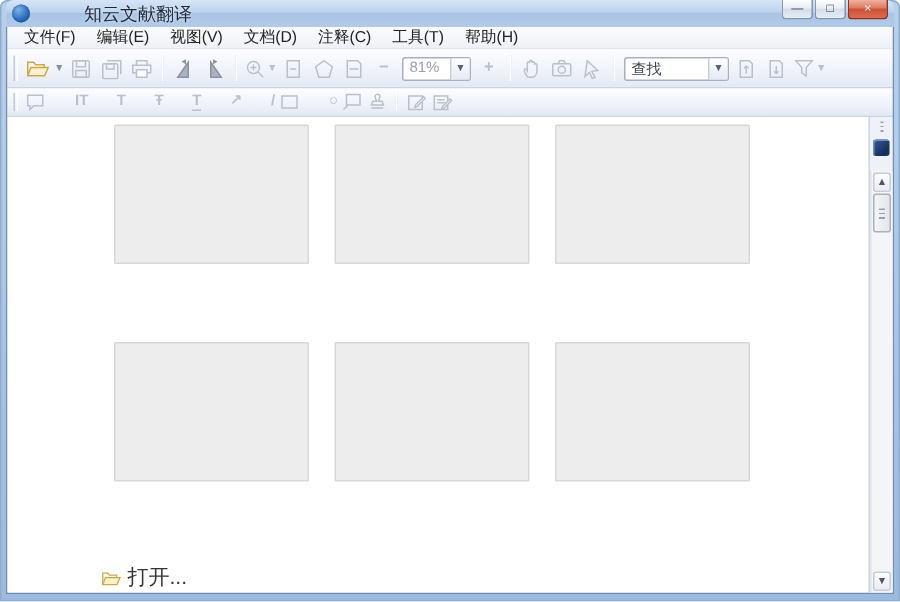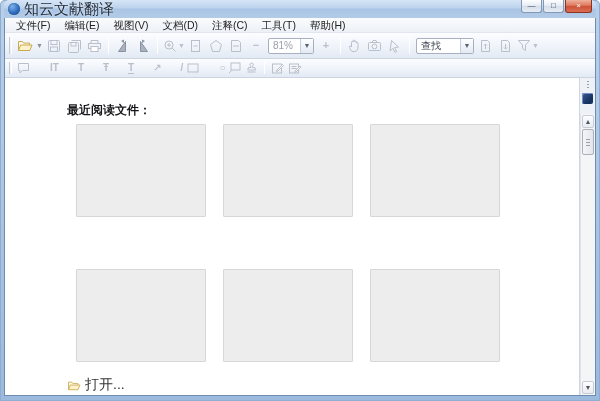--- a/index.html
+++ b/index.html
@@ -16,21 +16,21 @@
   .titlebar {
     height:18px; display:flex; align-items:center; flex-shrink:0;
     background:linear-gradient(180deg,#d5e5f6 0%,#bcd2ec 45%,#a9c4e5 50%,#b3cbe8 100%);
     border-radius:5px 5px 0 0; padding-left:2px; position:relative;
   }
   .app-icon {
     width:12px; height:12px; border-radius:50%;
     background:radial-gradient(circle at 35% 30%,#7fb2e8 0%,#2f6fc0 55%,#174a8d 100%);
     box-shadow:inset 0 0 1px #0d3668; margin:0 4px 0 2px; flex-shrink:0;
   }
-  .title-text { font-size:15px; color:#1c2533; text-shadow:0 0 2px #e9f3fc; }
+  .title-text { font-size:12px; color:#1c2533; text-shadow:0 0 2px #e9f3fc;margin-left:32px; }
   .winbtns { position:absolute; top:0; right:4px; display:flex; gap:1px; }
   .wbtn {
     width:21px; height:13px; font-size:8px; line-height:11px; text-align:center;
     color:#2e3b4e; border:1px solid #8498b3; border-top:none;
     border-radius:0 0 3px 3px; cursor:default;
     background:linear-gradient(180deg,#fdfeff 0%,#e8eef5 45%,#d4dde9 50%,#e6edf5 100%);
   }
   .wbtn.close {
     width:27px; color:#fff; border-color:#90321f;
     background:linear-gradient(180deg,#f0b19c 0%,#dd7a5f 45%,#cc5036 50%,#d86e52 100%);
@@ -70,21 +70,21 @@
   svg.icn { display:block; }
   
   .combo {
     display:flex; align-items:center; height:16px; background:#fff;
     border:1px solid #a6b0c0; border-radius:2px; font-size:10px; margin:0 2px;
   }
   .combo .val { padding:0 4px; flex:1; white-space:nowrap; }
   .combo .drop { width:13px; height:100%; display:flex; align-items:center; justify-content:center;
     border-left:1px solid #c7cedb; background:linear-gradient(180deg,#fdfeff,#e4eaf3); }
   .combo.zoom { width:46px; color:#9aa1ab; }
-  .combo.find { width:58px; color:#3c4350; }
+  .combo.find { width:70px; color:#3c4350; }
   
   .content-row { flex:1; display:flex; min-height:0; }
   .content { flex:1; background:#fff; display:flex; flex-direction:column; padding-left:62px; overflow:hidden; }
   .heading { margin-top:24px; font-size:12px; font-weight:bold; color:#16161a; }
   .thumb-grid {
     margin-top:5px; margin-left:9px;
     display:grid; grid-template-columns:repeat(3,130px); grid-auto-rows:93px;
     column-gap:17px; row-gap:52px;
   }
   .thumb { background:#ededed; border:1px solid #d7d7d7; border-radius:1px; }
@@ -365,21 +365,20 @@
                 <rect x="1.5" y="2" width="9" height="9" fill="none" stroke="currentColor"></rect>
                 <path d="M3.5 4.5h5M3.5 6.5h5" stroke="currentColor"></path>
                 <path d="M7 9l5-5 1 1-5 5-1.5.5z" fill="#fff" stroke="currentColor"></path>
               </svg>
             </span>
         </div>
       </div>
 
       <div class="content-row">
         <div class="content">
-          <div class="heading">最近阅读文件：</div>
           <div class="thumb-grid">
             <div class="thumb"></div>
             <div class="thumb"></div>
             <div class="thumb"></div>
             <div class="thumb"></div>
             <div class="thumb"></div>
             <div class="thumb"></div>
           </div>
           <div class="open-row">
             <span>

